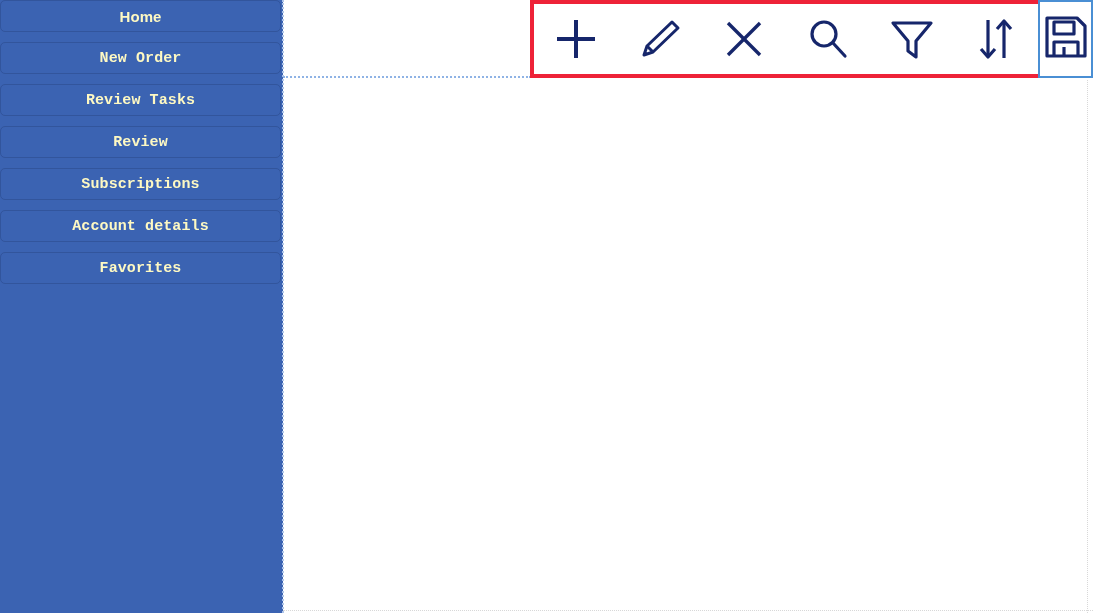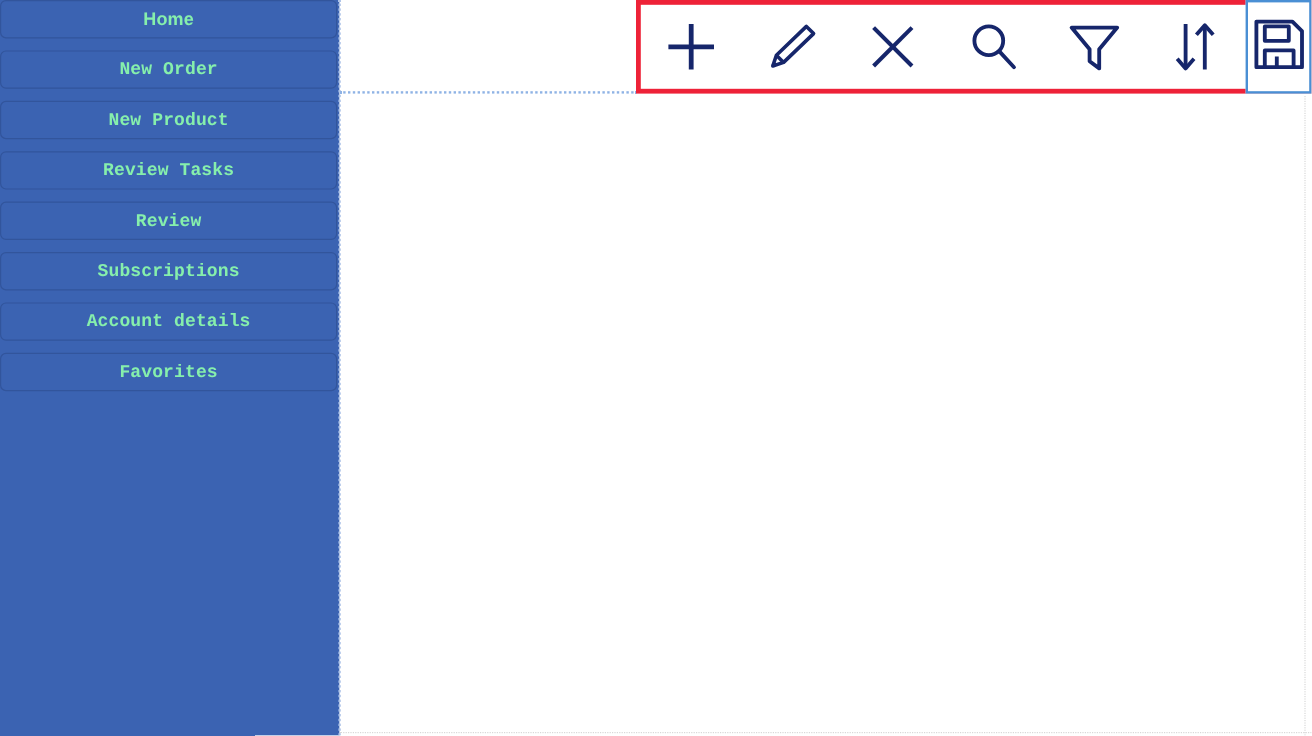--- a/index.html
+++ b/index.html
@@ -40,21 +40,21 @@
     top: 0;
     width: 283px;
   }
   .sidebar-item {
     position: relative;
     height: 32px;
     line-height: 32px;
     width: 281px;
     margin: 0 0 0 0;
     background: #3b63b2;
-    color: #86efac;
+    color: #fef9c3;
     font-size: 15px;
     font-weight: bold;
     text-align: center;
     border: 1px solid #32559c;
     border-radius: 5px;
     box-sizing: border-box;
     letter-spacing: 0.1px;
     white-space: nowrap;
     overflow: hidden;
   }
@@ -178,23 +178,20 @@
     <div class="sidebar-list">
 
       <div class="sidebar-item">
         <span class="sidebar-item-label">Home</span>
       </div>
 
       <div class="sidebar-item">
         <span class="sidebar-item-label">New Order</span>
       </div>
 
-      <div class="sidebar-item">
-        <span class="sidebar-item-label">New Product</span>
-      </div>
 
       <div class="sidebar-item">
         <span class="sidebar-item-label">Review Tasks</span>
       </div>
 
       <div class="sidebar-item">
         <span class="sidebar-item-label">Review</span>
       </div>
 
 

